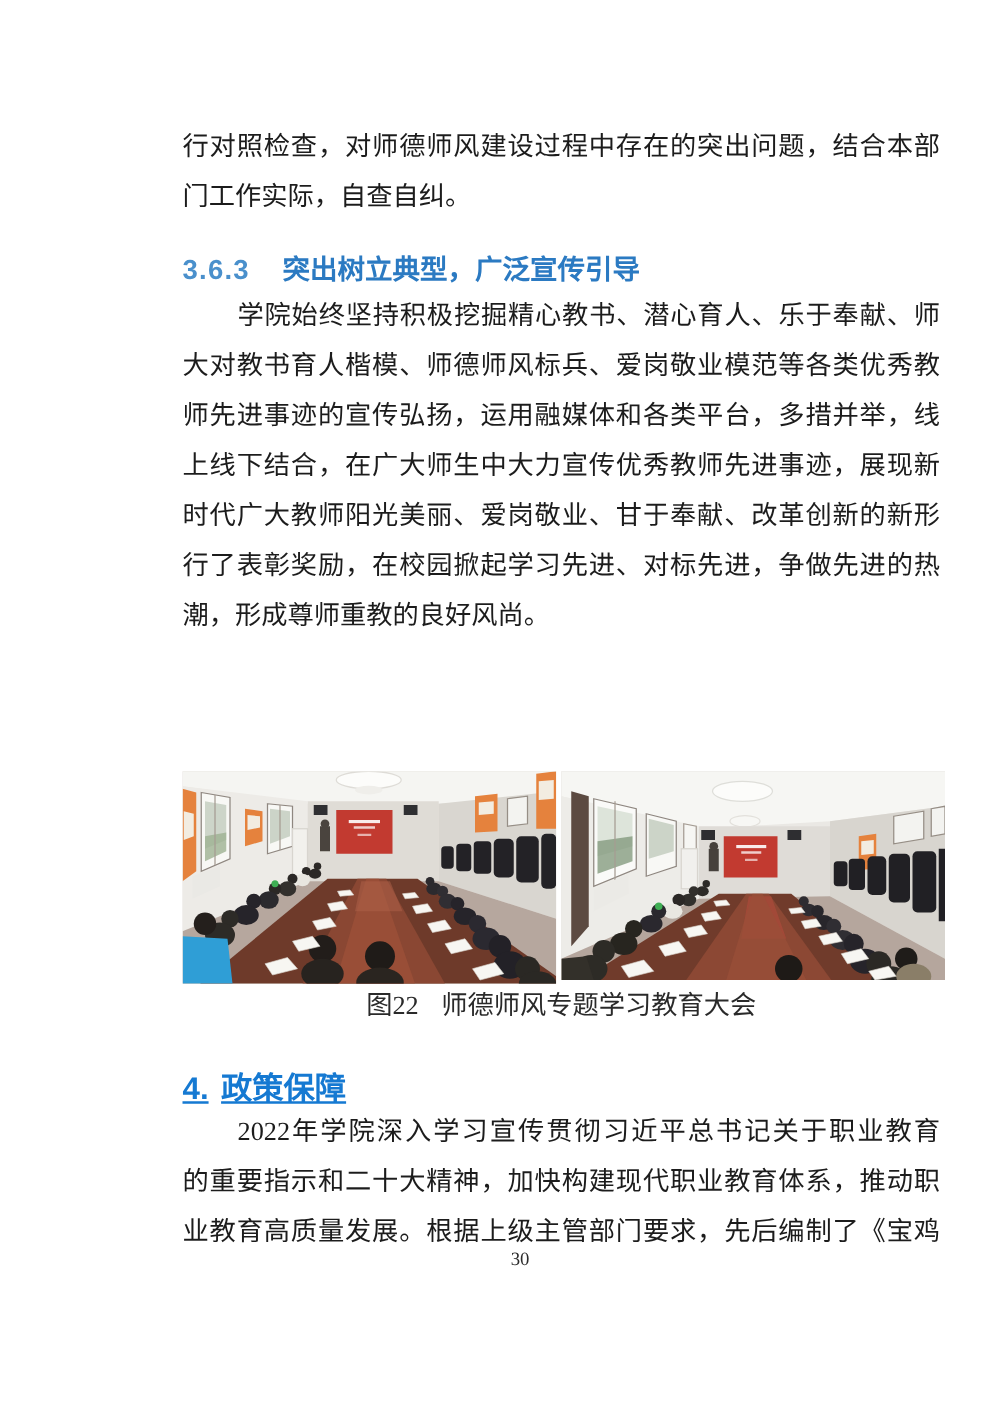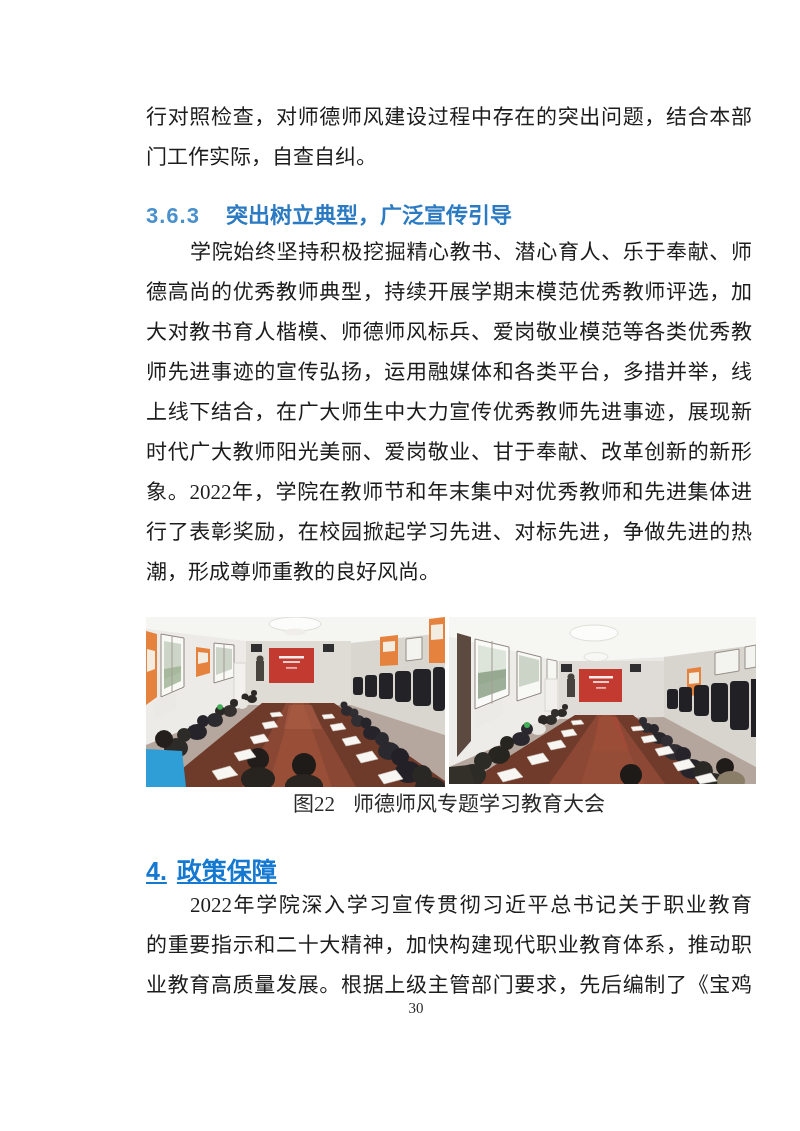--- a/index.html
+++ b/index.html
@@ -82,26 +82,24 @@
       <div class="line">行对照检查，对师德师风建设过程中存在的突出问题，结合本部</div>
       <div class="line">门工作实际，自查自纠。</div>
     </div>
 
   <div class="abs h363">
     <span class="num">3.6.3</span><span class="title">突出树立典型，广泛宣传引导</span>
   </div>
 
   <div class="abs para short-last indent-first" style="top:232px">
       <div class="line">学院始终坚持积极挖掘精心教书、潜心育人、乐于奉献、师</div>
-      <div class="line">德高尚的优秀教师典型，持续开展学期末模范优秀教师评选，加</div>
       <div class="line">大对教书育人楷模、师德师风标兵、爱岗敬业模范等各类优秀教</div>
       <div class="line">师先进事迹的宣传弘扬，运用融媒体和各类平台，多措并举，线</div>
       <div class="line">上线下结合，在广大师生中大力宣传优秀教师先进事迹，展现新</div>
       <div class="line">时代广大教师阳光美丽、爱岗敬业、甘于奉献、改革创新的新形</div>
-      <div class="line">象。2022年，学院在教师节和年末集中对优秀教师和先进集体进</div>
       <div class="line">行了表彰奖励，在校园掀起学习先进、对标先进，争做先进的热</div>
       <div class="line">潮，形成尊师重教的良好风尚。</div>
     </div>
 
   <div class="abs figure-row">
 
     <div class="photo left">
       <svg width="299" height="170" viewBox="0 0 299 170">
         <rect width="299" height="170" fill="#e9e7e2"></rect>
 

